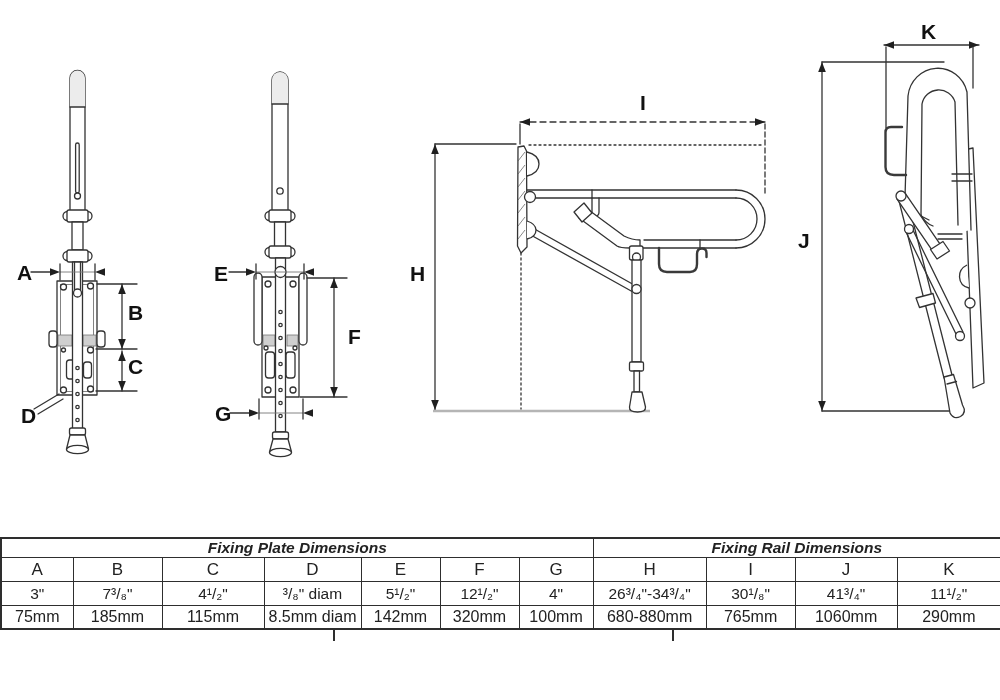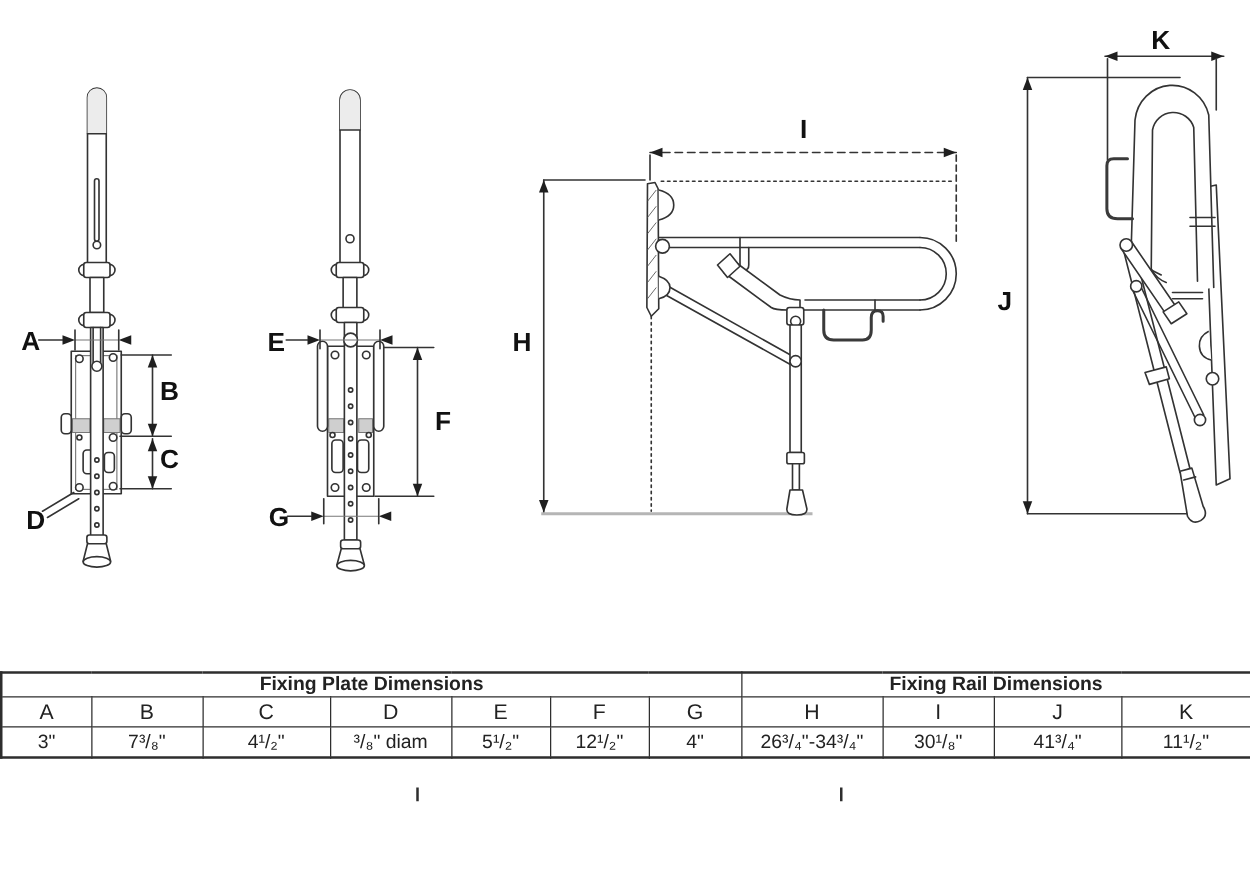--- a/index.html
+++ b/index.html
@@ -14,21 +14,21 @@
   .arr{fill:#1f1f1f;stroke:none;}
   .dim{font:bold 21px "Liberation Sans",sans-serif;fill:#111;}
   .hatch{stroke:#555;stroke-width:0.7;}
   
   .dims-table{position:absolute;left:0;top:537px;width:1000px;border-collapse:collapse;
               table-layout:fixed;color:#222;}
   .dims-table th,.dims-table td{border:1.5px solid #2e2e2e;text-align:center;padding:0;
               overflow:hidden;white-space:nowrap;
               font-family:"Liberation Sans","DejaVu Sans",sans-serif;}
   .dims-table{border:2.2px solid #2e2e2e;}
-  .grp-row th{height:17px;font-size:15.5px;font-weight:bold;}
+  .grp-row th{height:17px;font-size:15.5px;font-weight:bold;font-style:italic;}
   .letter-row td{height:23px;font-size:17px;}
   .inch-row td{height:23px;font-size:15.5px;}
   .mm-row td{height:22px;font-size:16px;}
   .tick{position:absolute;width:2px;height:11px;background:#2e2e2e;top:630px;}
 </style>
 </head>
 <body>
 
 <div class="page">
 
@@ -327,19 +327,32 @@
     <td>4¹/₂"</td>
     <td>³/₈" diam</td>
     <td>5¹/₂"</td>
     <td>12¹/₂"</td>
     <td>4"</td>
     <td>26³/₄"-34³/₄"</td>
     <td>30¹/₈"</td>
     <td>41³/₄"</td>
     <td>11¹/₂"</td>
   </tr>
+  <tr class="mm-row">
+    <td>75mm</td>
+    <td>185mm</td>
+    <td>115mm</td>
+    <td>8.5mm diam</td>
+    <td>142mm</td>
+    <td>320mm</td>
+    <td>100mm</td>
+    <td>680-880mm</td>
+    <td>765mm</td>
+    <td>1060mm</td>
+    <td>290mm</td>
+  </tr>
 </tbody>
     </table>
 
 <div class="tick" style="left:333px"></div>
 <div class="tick" style="left:672px"></div>
 
 </div>
 
 </body></html>

